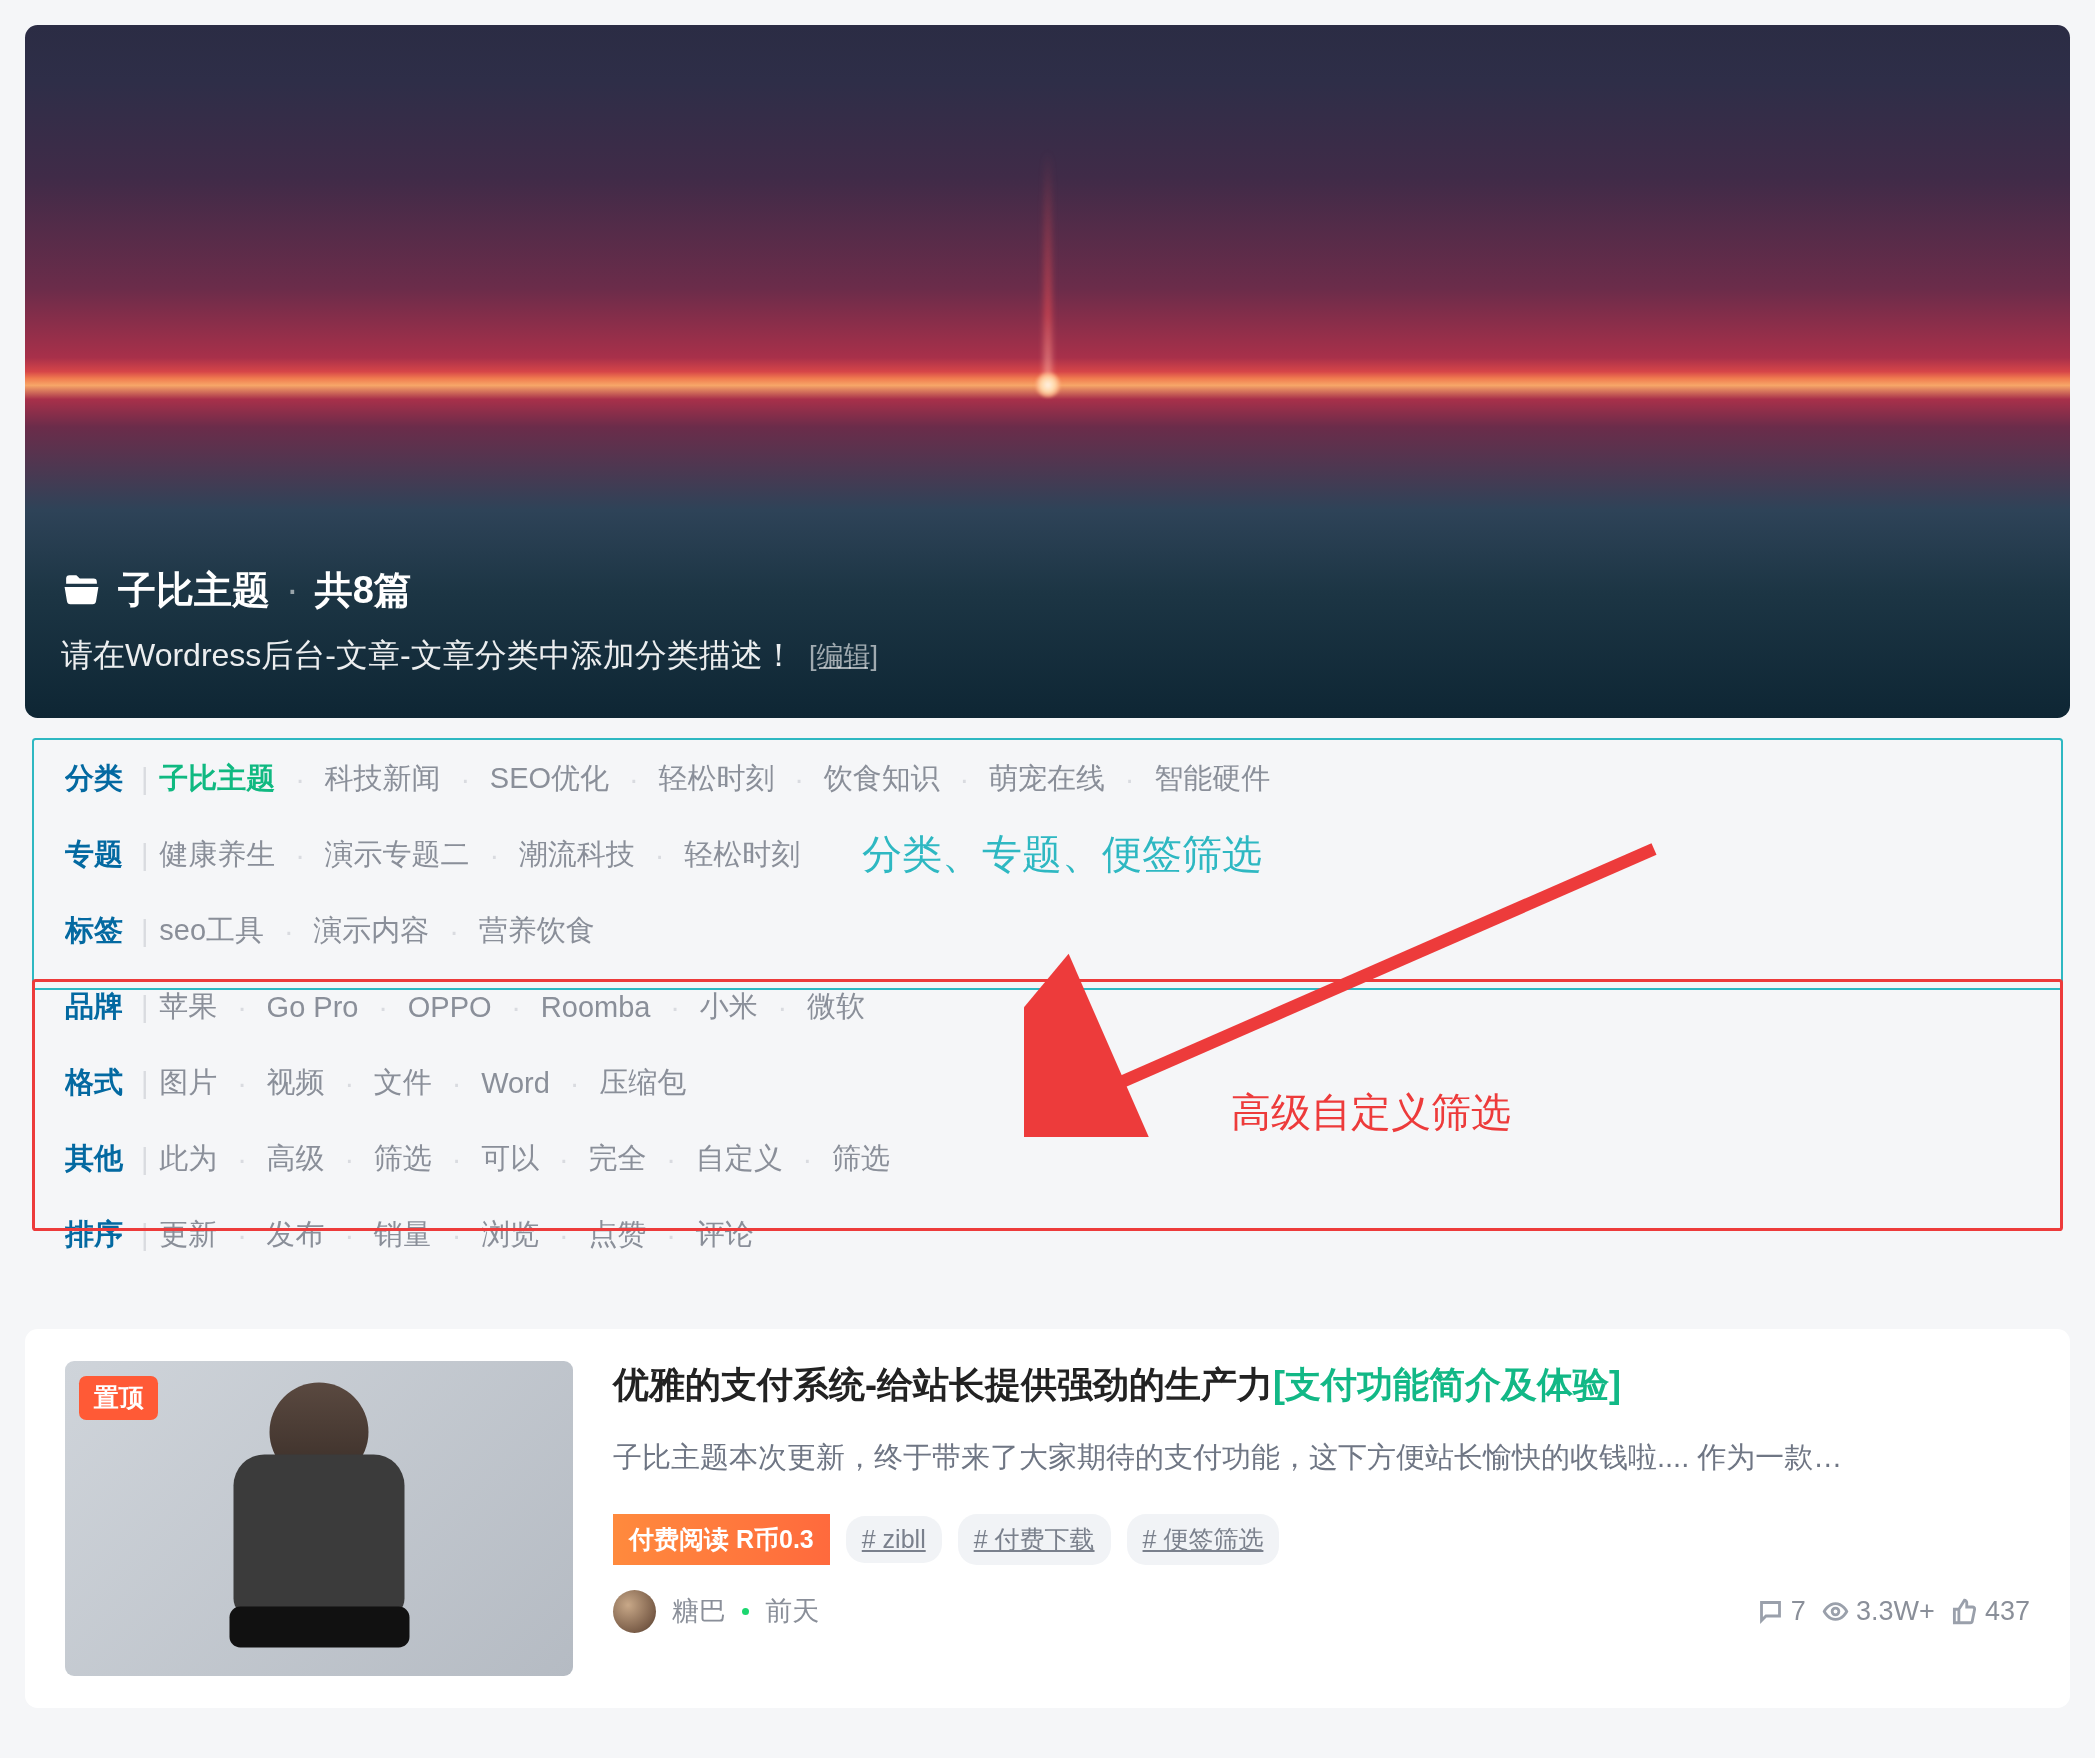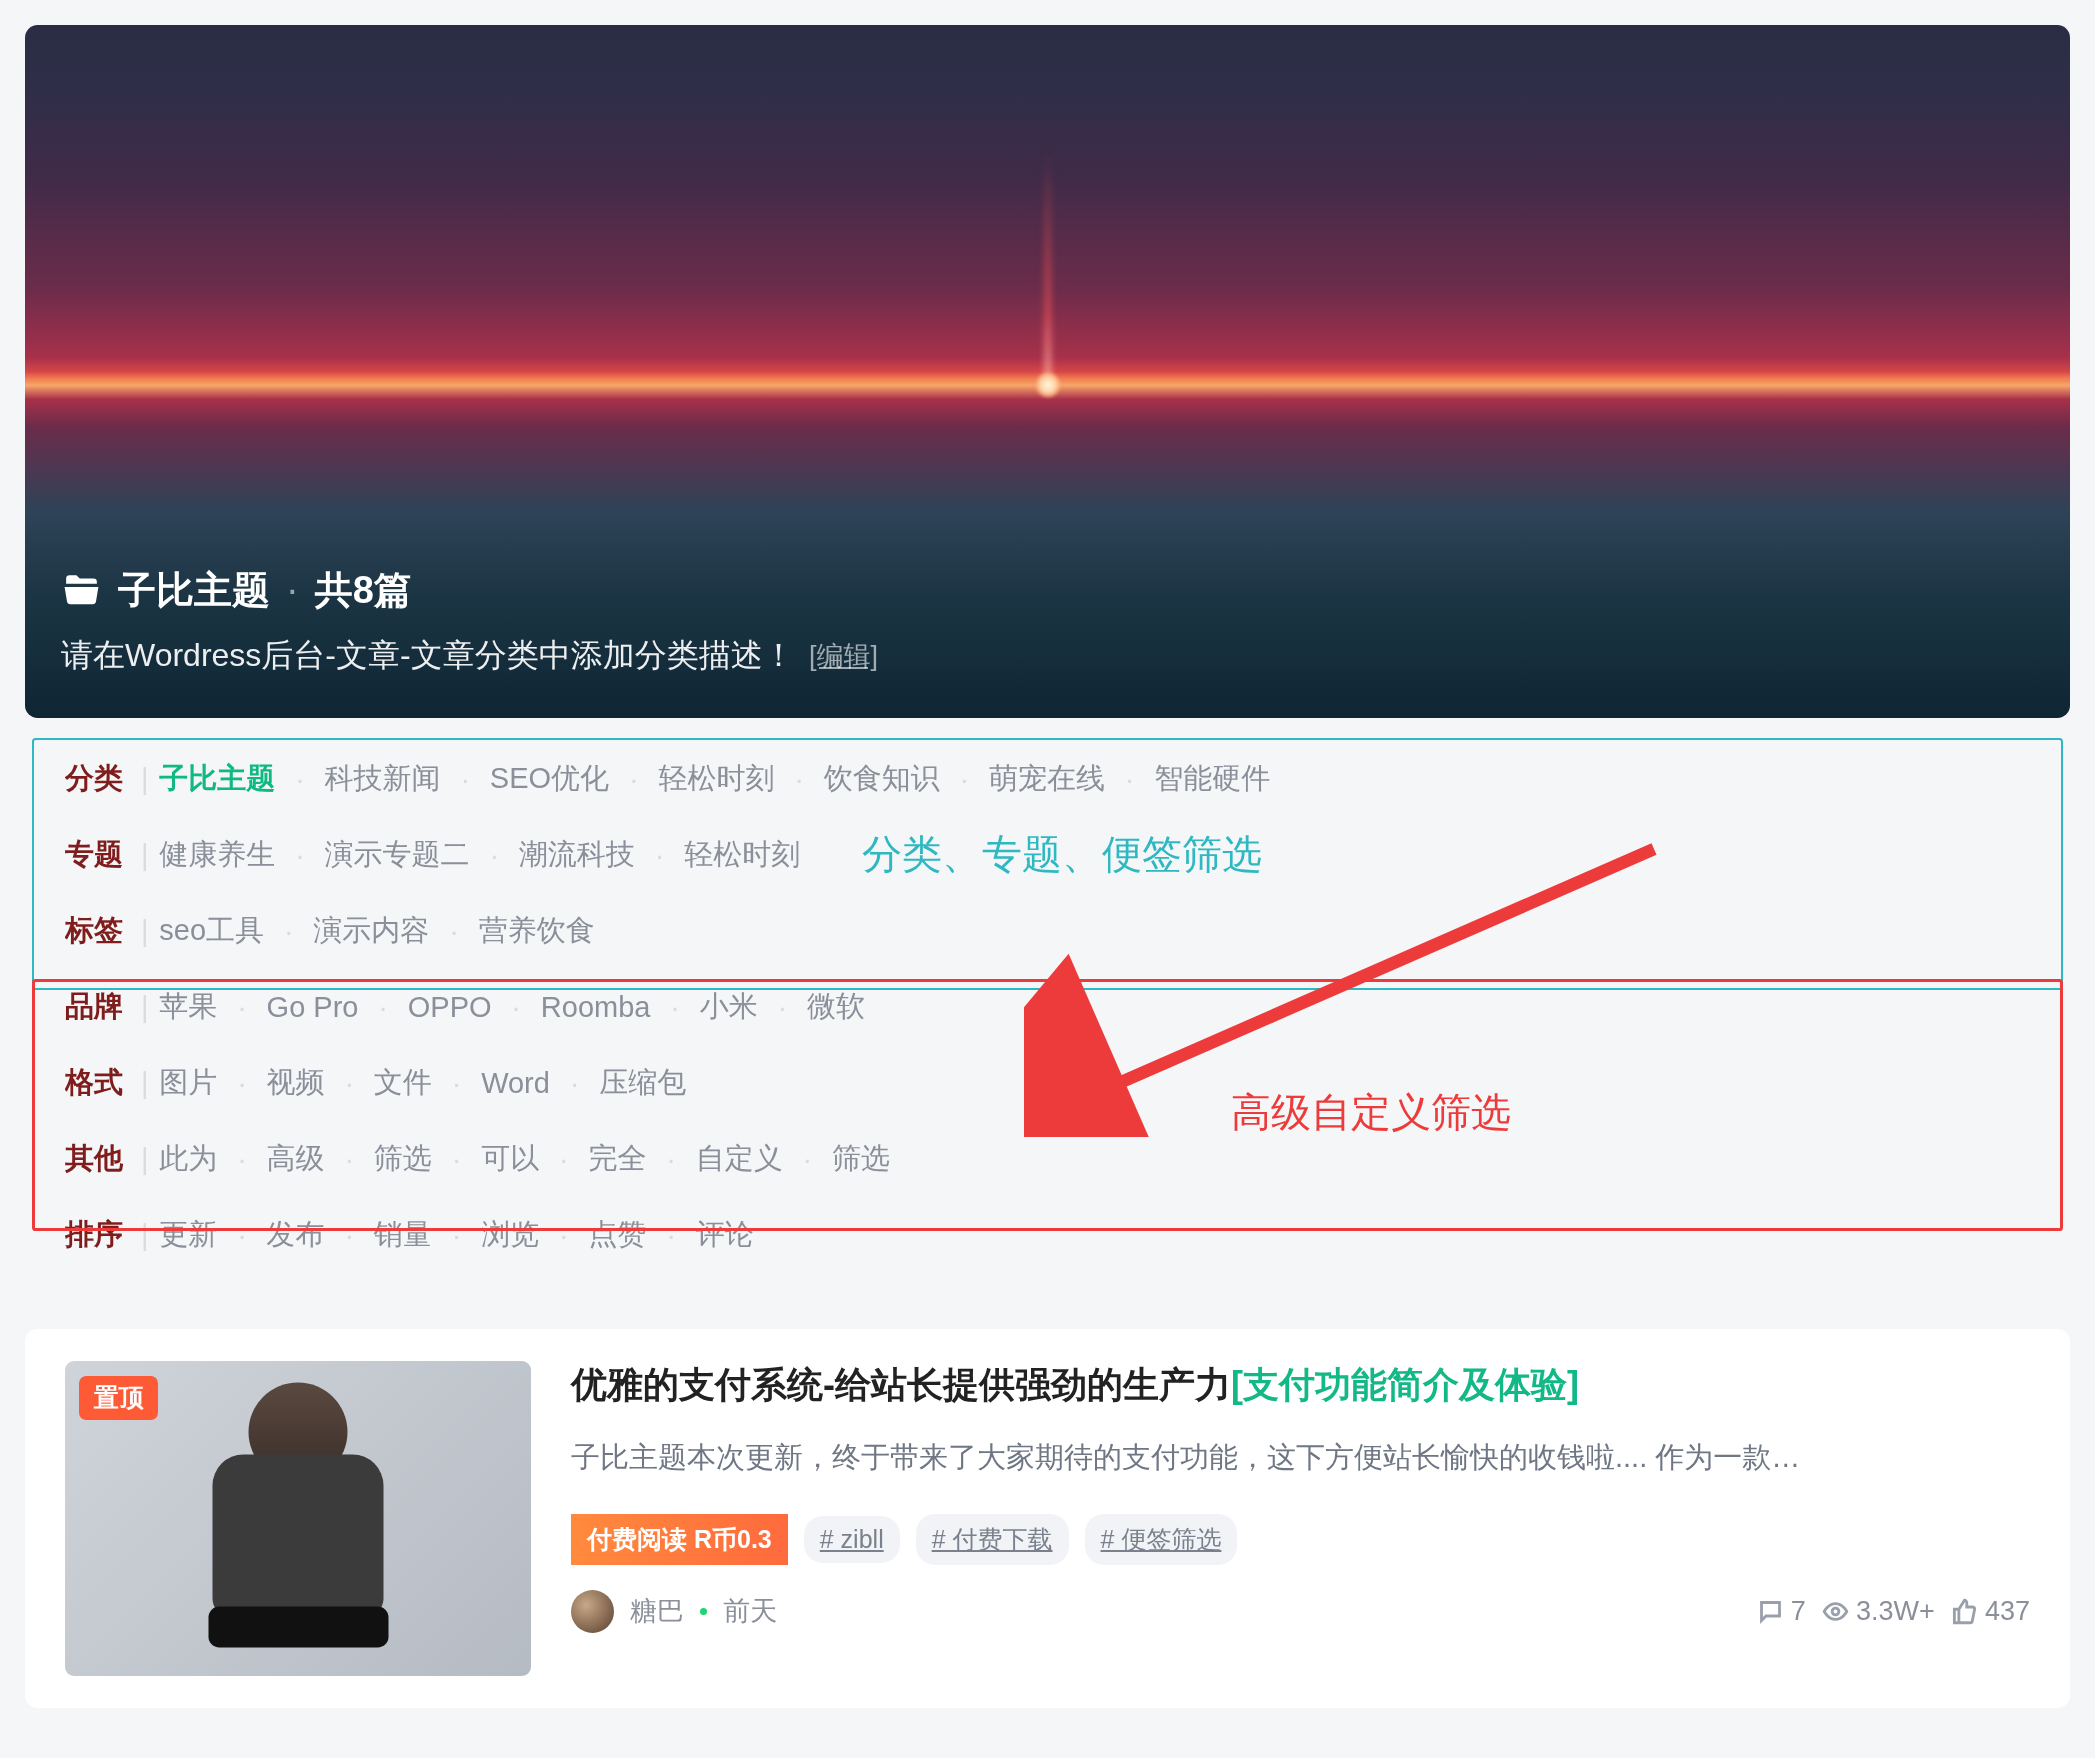--- a/index.html
+++ b/index.html
@@ -101,21 +101,21 @@
   display:flex;
   align-items:center;
   gap:9px;
   padding:18px 0;
   font-size:29px;
   color:#8a8f99;
   white-space:nowrap;
   overflow:hidden;
 }
 .filter-row .label{
-  color:#7f1d1d;
+  color:#0369a1;
   font-weight:600;
   margin-right:7.2px;
 }
 .filter-row .sep{color:#d9dbe0;margin:0 1.8px;}
 .filter-row .opt{color:#8a8f99;cursor:pointer;}
 .filter-row .opt.active{color:#10b981;font-weight:600;}
 .filter-row .optsep{color:#d9dbe0;margin:0 10.8px;}
 .annotation{
   position:absolute;
   font-size:40px;
@@ -133,21 +133,21 @@
 .article-card{
   margin-top:36px;
   background:#fff;
   border-radius:12.6px;
   padding:32px 40px;
   display:flex;
   gap:40px;
 }
 .thumb{
   position:relative;
-  width:466px;
+  width:508px;
   height:315px;
   border-radius:9px;
   background:linear-gradient(135deg,#cfd4da 0%,#b5bbc3 100%);
   overflow:hidden;
   flex-shrink:0;
 }
 .thumb .pin{
   position:absolute;
   top:14.4px; left:14.4px;
   background:#ff5a36;

